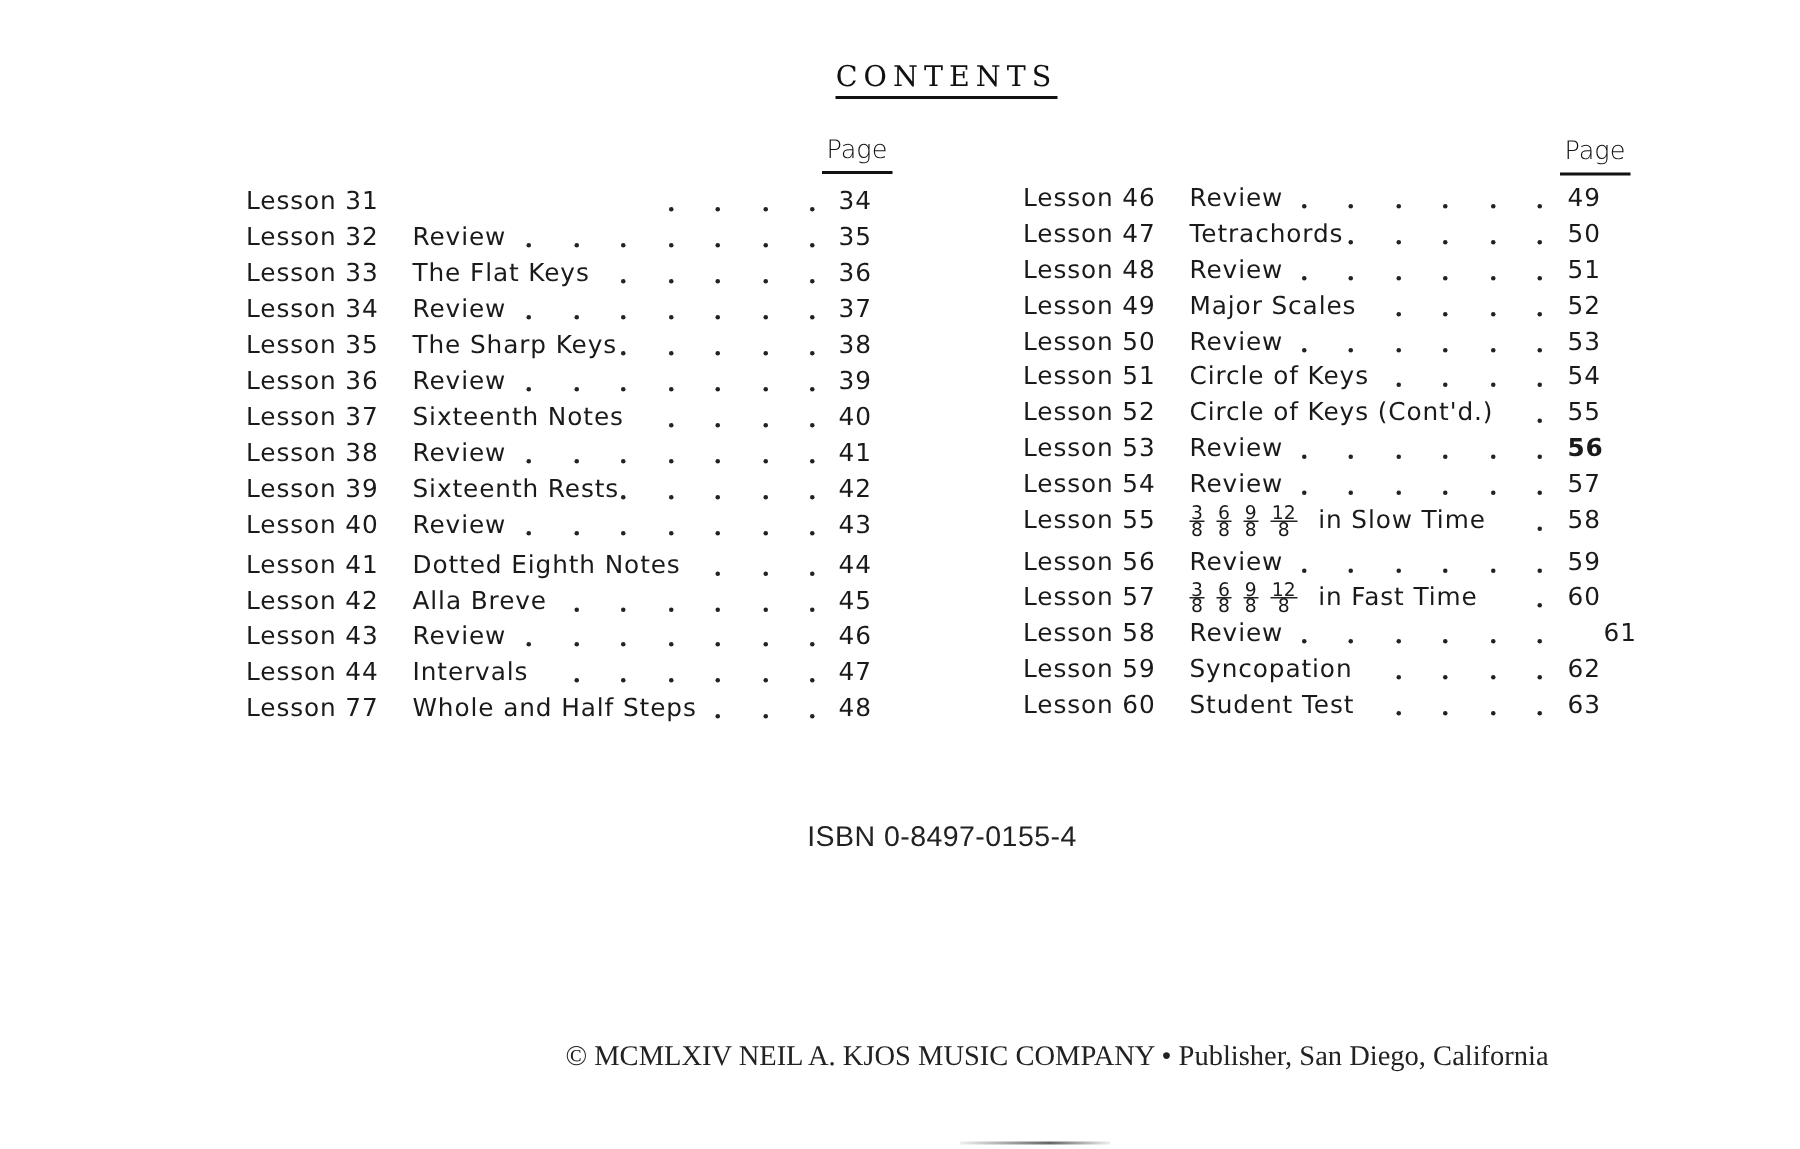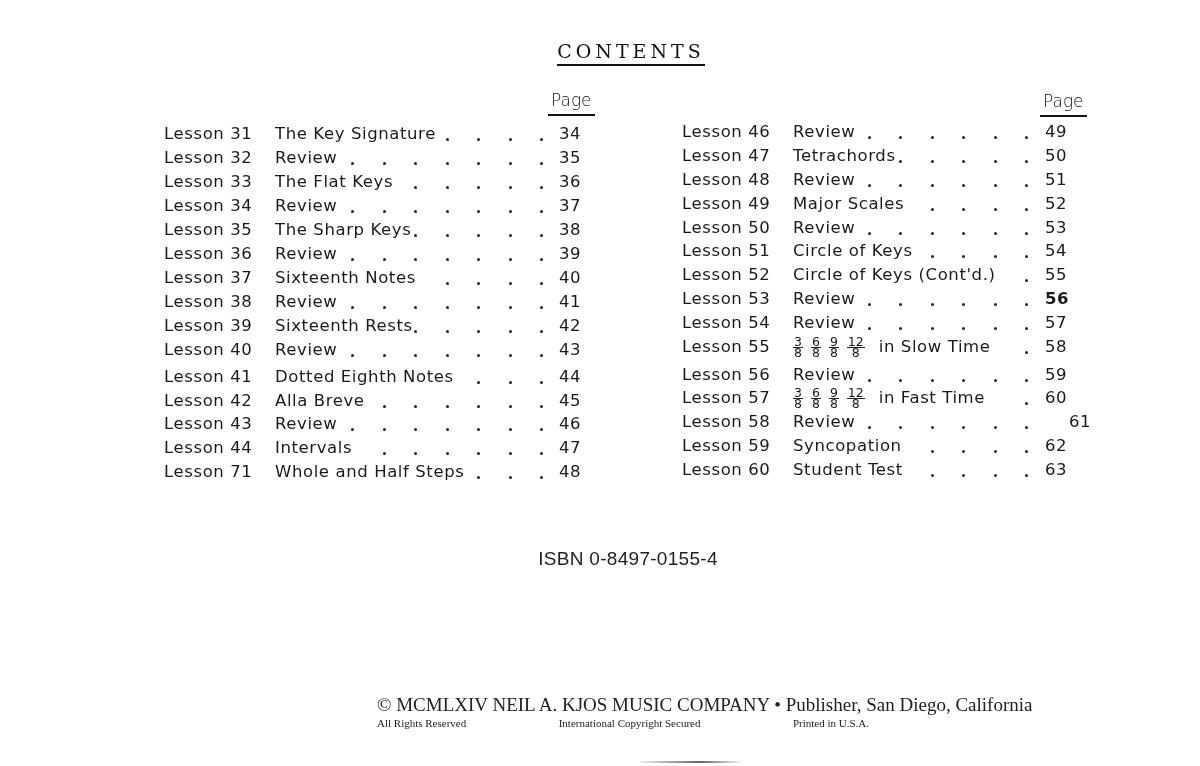--- a/index.html
+++ b/index.html
@@ -147,23 +147,20 @@
 <div class="title">
   <span>CONTENTS</span>
 </div>
 
 <div class="page-head" style="top:89px; left:548px;">Page</div>
 <div class="page-head" style="top:90px; left:1040px;">Page</div>
 
 <div class="col" id="left-col">
     <div class="row" style="top: 122px; left: 164px; width: 425px;">
       <span class="lesson">Lesson 31</span>
-      <span class="topic" style="left: 111px;">
-        <span>The Key Signature</span>
-      </span>
       <span class="dots" style="left: 0px; top: 0px;">
         <span class="dot" style="position: absolute; left: 281.5px; top: 0px;"></span>
         <span class="dot" style="position: absolute; left: 313px; top: 0px;"></span>
         <span class="dot" style="position: absolute; left: 344.5px; top: 0px;"></span>
         <span class="dot" style="position: absolute; left: 376px; top: 0px;"></span>
       </span>
       <span class="pg" style="left: 395px;">34</span>
     </div>
     <div class="row" style="top: 146px; left: 164px; width: 425px;">
       <span class="lesson">Lesson 32</span>
@@ -352,21 +349,21 @@
         <span class="dot" style="position: absolute; left: 218.5px; top: 0px;"></span>
         <span class="dot" style="position: absolute; left: 250px; top: 0px;"></span>
         <span class="dot" style="position: absolute; left: 281.5px; top: 0px;"></span>
         <span class="dot" style="position: absolute; left: 313px; top: 0px;"></span>
         <span class="dot" style="position: absolute; left: 344.5px; top: 0px;"></span>
         <span class="dot" style="position: absolute; left: 376px; top: 0px;"></span>
       </span>
       <span class="pg" style="left: 395px;">47</span>
     </div>
     <div class="row" style="top: 460px; left: 164px; width: 425px;">
-      <span class="lesson">Lesson 71</span>
+      <span class="lesson">Lesson 77</span>
       <span class="topic" style="left: 111px;">
         <span>Whole and Half Steps</span>
       </span>
       <span class="dots" style="left: 0px; top: 0px;">
         <span class="dot" style="position: absolute; left: 313px; top: 0px;"></span>
         <span class="dot" style="position: absolute; left: 344.5px; top: 0px;"></span>
         <span class="dot" style="position: absolute; left: 376px; top: 0px;"></span>
       </span>
       <span class="pg" style="left: 395px;">48</span>
     </div>
@@ -608,20 +605,15 @@
         <span class="dot" style="position: absolute; left: 343px; top: 0px;"></span>
       </span>
       <span class="pg" style="left: 363px;">63</span>
     </div>
   </div>
 
 <div class="isbn">ISBN 0-8497-0155-4</div>
 
 <div class="copy">
   <div class="line1">© MCMLXIV NEIL A. KJOS MUSIC COMPANY • Publisher, San Diego, California</div>
-  <div class="line2">
-    <span>All Rights Reserved</span>
-    <span>International Copyright Secured</span>
-    <span>Printed in U.S.A.</span>
-  </div>
 </div>
 
 <div class="scan-mark"></div>
 
 </body></html>

